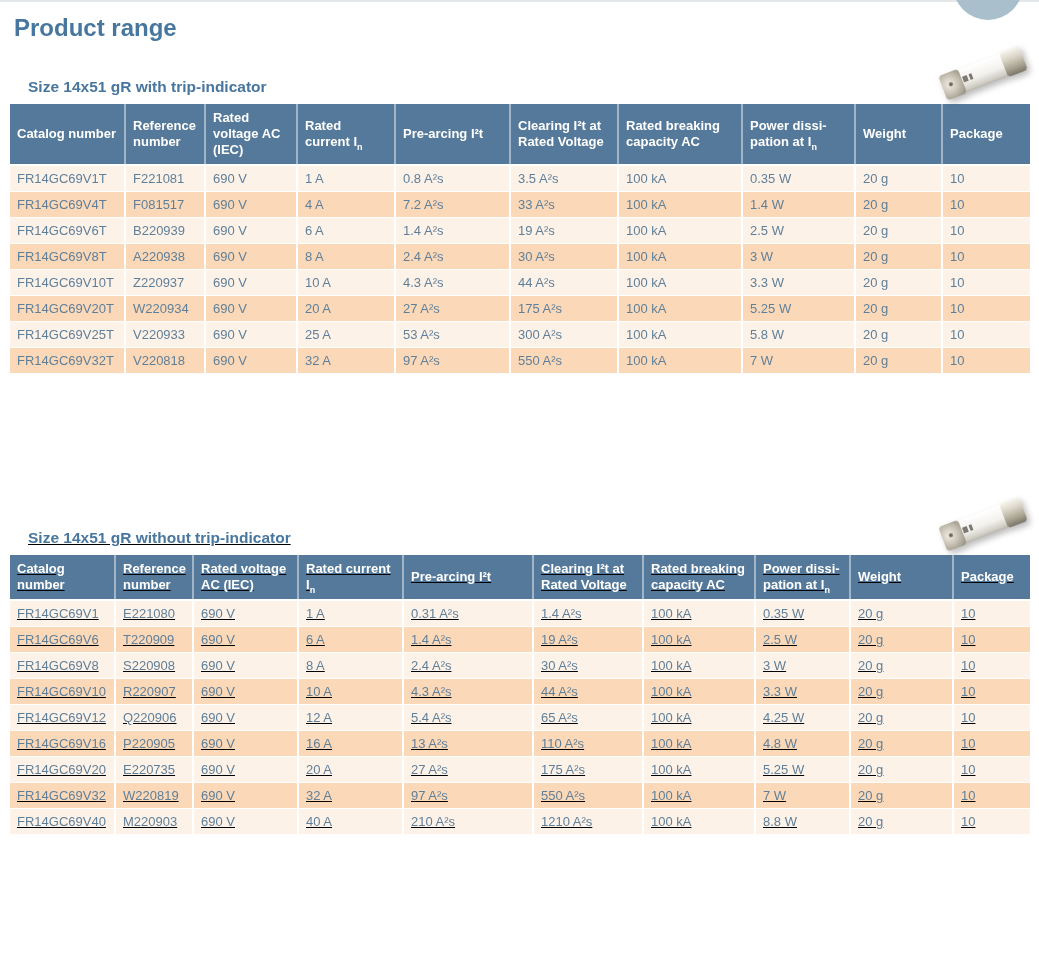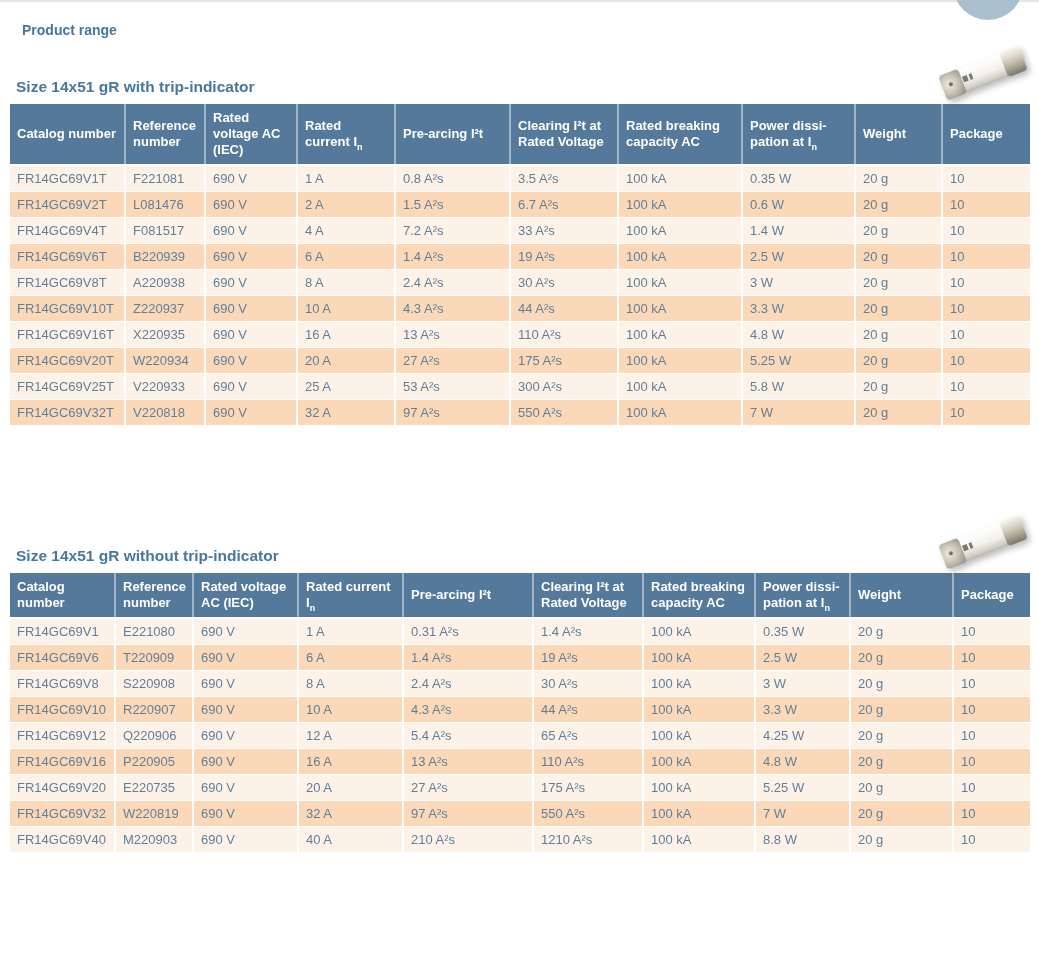--- a/index.html
+++ b/index.html
@@ -13,28 +13,28 @@
   .top-rule {
     position:absolute; top:0; left:0; width:100%; height:2px;
     background:#e3e7ea;
   }
   .corner-circle {
     position:absolute; left:953px; top:-50px;
     width:70px; height:70px; border-radius:50%;
     background:var(--circle,#a9bfcb);
   }
   h1.page-title {
-    margin:12px; position:absolute; top:10px; left:10px;
-    font-size:14px; font-weight:bold; color:var(--title-text,#47769f);
+    margin:4px; position:absolute; top:10px; left:10px;
+    font-size:24px; font-weight:bold; color:var(--title-text,#47769f);
   }
   .product-section { position:absolute; left:10px; width:1020px; }
   .section-1 { top:78px; }
-  .section-2 { top:547px; }
+  .section-2 { top:529px;text-decoration:underline; }
   h2.section-title {
-    margin:0 0 8px 6px;
+    margin:0 0 8px 18px;
     font-size:15.5px; font-weight:bold; color:var(--title-text,#47769f);
   }
   table.spec {
     border-collapse:collapse; table-layout:fixed; width:1020px;
   }
   table.spec thead th {
     background:var(--header-bg,#55799a);
     color:#ffffff; font-size:13px; font-weight:bold; text-align:left;
     vertical-align:middle; line-height:16px;
     padding:6px 7px;
@@ -133,32 +133,20 @@
             <td>690 V</td>
             <td>1 A</td>
             <td>0.8 A²s</td>
             <td>3.5 A²s</td>
             <td>100 kA</td>
             <td>0.35 W</td>
             <td>20 g</td>
             <td>10</td>
           </tr>
           <tr>
-            <td>FR14GC69V2T</td>
-            <td>L081476</td>
-            <td>690 V</td>
-            <td>2 A</td>
-            <td>1.5 A²s</td>
-            <td>6.7 A²s</td>
-            <td>100 kA</td>
-            <td>0.6 W</td>
-            <td>20 g</td>
-            <td>10</td>
-          </tr>
-          <tr>
             <td>FR14GC69V4T</td>
             <td>F081517</td>
             <td>690 V</td>
             <td>4 A</td>
             <td>7.2 A²s</td>
             <td>33 A²s</td>
             <td>100 kA</td>
             <td>1.4 W</td>
             <td>20 g</td>
             <td>10</td>
@@ -189,32 +177,20 @@
           </tr>
           <tr>
             <td>FR14GC69V10T</td>
             <td>Z220937</td>
             <td>690 V</td>
             <td>10 A</td>
             <td>4.3 A²s</td>
             <td>44 A²s</td>
             <td>100 kA</td>
             <td>3.3 W</td>
-            <td>20 g</td>
-            <td>10</td>
-          </tr>
-          <tr>
-            <td>FR14GC69V16T</td>
-            <td>X220935</td>
-            <td>690 V</td>
-            <td>16 A</td>
-            <td>13 A²s</td>
-            <td>110 A²s</td>
-            <td>100 kA</td>
-            <td>4.8 W</td>
             <td>20 g</td>
             <td>10</td>
           </tr>
           <tr>
             <td>FR14GC69V20T</td>
             <td>W220934</td>
             <td>690 V</td>
             <td>20 A</td>
             <td>27 A²s</td>
             <td>175 A²s</td>

